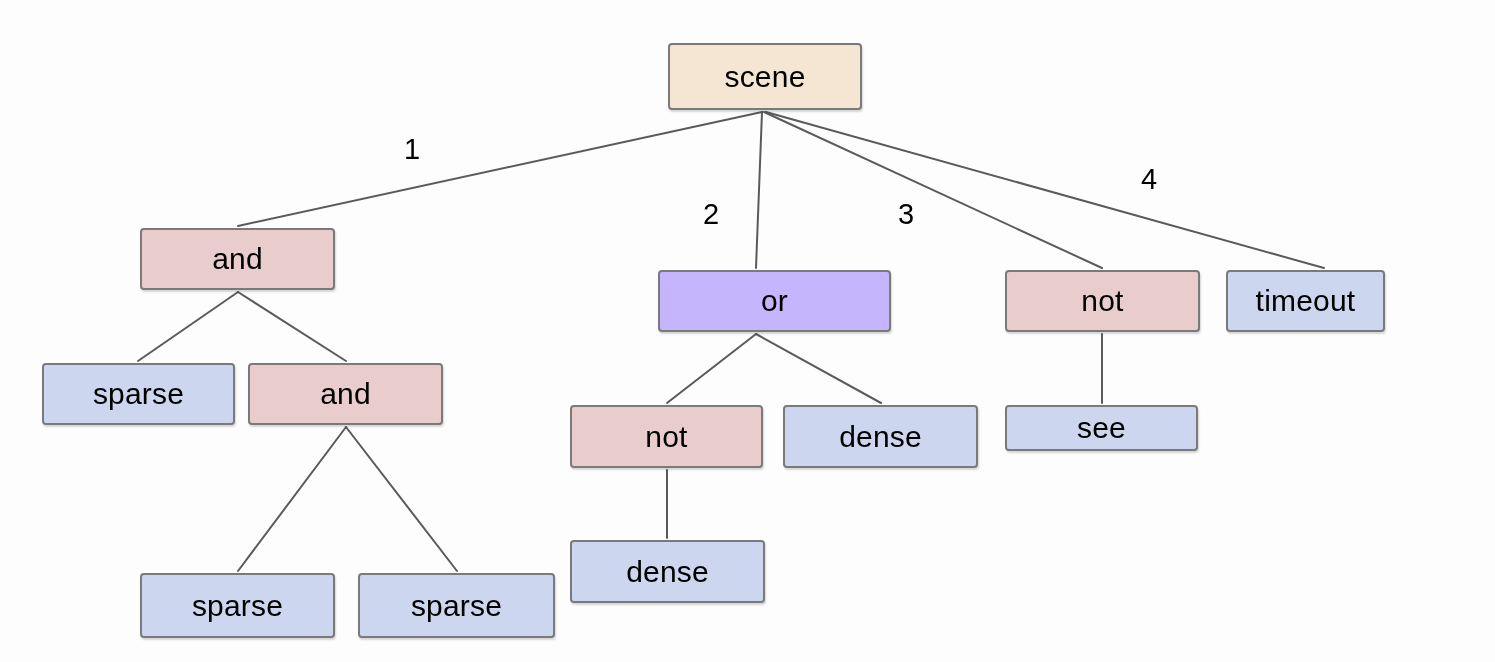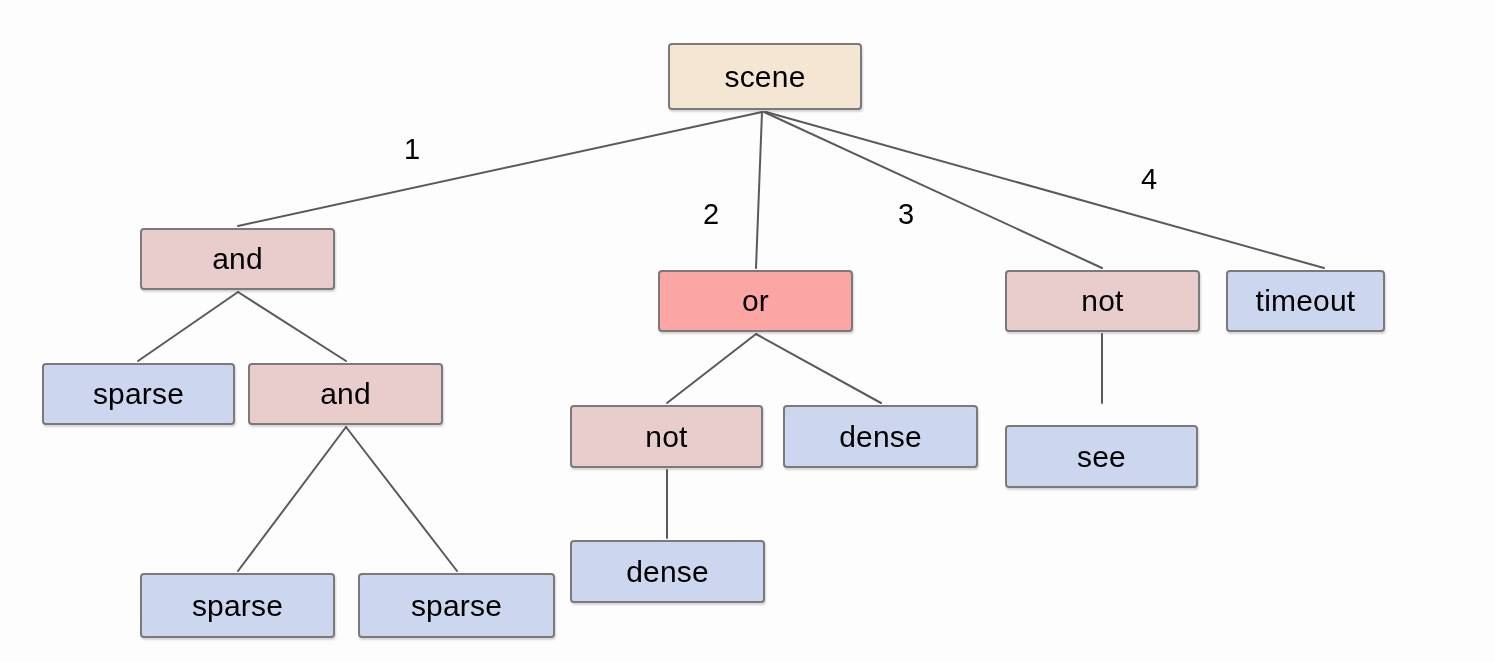--- a/index.html
+++ b/index.html
@@ -69,42 +69,42 @@
       <line x1="667" y1="470" x2="667" y2="538" stroke="#5a5a5a" stroke-width="2" stroke-linecap="round"></line>
       <line x1="1102" y1="334" x2="1102" y2="403" stroke="#5a5a5a" stroke-width="2" stroke-linecap="round"></line>
     </svg>
   <div id="node-layer">
       <div class="node" style="left: 668px; top: 43px; width: 194px; height: 67px; background: rgb(245, 230, 211); border-color: rgb(122, 122, 122);">
         <span class="node-label">scene</span>
       </div>
       <div class="node" style="left: 140px; top: 228px; width: 195px; height: 62px; background: rgb(233, 205, 205); border-color: rgb(122, 122, 122);">
         <span class="node-label">and</span>
       </div>
-      <div class="node" style="left: 658px; top: 270px; width: 195px; height: 62px; background: #fca5a5; border-color: rgb(122, 122, 122);">
+      <div class="node" style="left: 658px; top: 270px; width: 233px; height: 62px; background: #c4b5fd; border-color: rgb(122, 122, 122);">
         <span class="node-label">or</span>
       </div>
       <div class="node" style="left: 1005px; top: 270px; width: 195px; height: 62px; background: rgb(233, 205, 205); border-color: rgb(122, 122, 122);">
         <span class="node-label">not</span>
       </div>
       <div class="node" style="left: 1226px; top: 270px; width: 159px; height: 62px; background: rgb(204, 215, 239); border-color: rgb(122, 122, 122);">
         <span class="node-label">timeout</span>
       </div>
       <div class="node" style="left: 42px; top: 363px; width: 193px; height: 62px; background: rgb(204, 215, 239); border-color: rgb(122, 122, 122);">
         <span class="node-label">sparse</span>
       </div>
       <div class="node" style="left: 248px; top: 363px; width: 195px; height: 62px; background: rgb(233, 205, 205); border-color: rgb(122, 122, 122);">
         <span class="node-label">and</span>
       </div>
       <div class="node" style="left: 570px; top: 405px; width: 193px; height: 63px; background: rgb(233, 205, 205); border-color: rgb(122, 122, 122);">
         <span class="node-label">not</span>
       </div>
       <div class="node" style="left: 783px; top: 405px; width: 195px; height: 63px; background: rgb(204, 215, 239); border-color: rgb(122, 122, 122);">
         <span class="node-label">dense</span>
       </div>
-      <div class="node" style="left: 1005px; top: 405px; width: 193px; height: 63px; background: rgb(204, 215, 239); border-color: rgb(122, 122, 122); margin-top: 20px;">
+      <div class="node" style="left: 1005px; top: 405px; width: 193px; height: 46px; background: rgb(204, 215, 239); border-color: rgb(122, 122, 122);">
         <span class="node-label">see</span>
       </div>
       <div class="node" style="left: 570px; top: 540px; width: 195px; height: 63px; background: rgb(204, 215, 239); border-color: rgb(122, 122, 122);">
         <span class="node-label">dense</span>
       </div>
       <div class="node" style="left: 140px; top: 573px; width: 195px; height: 65px; background: rgb(204, 215, 239); border-color: rgb(122, 122, 122);">
         <span class="node-label">sparse</span>
       </div>
       <div class="node" style="left: 358px; top: 573px; width: 197px; height: 65px; background: rgb(204, 215, 239); border-color: rgb(122, 122, 122);">
         <span class="node-label">sparse</span>

